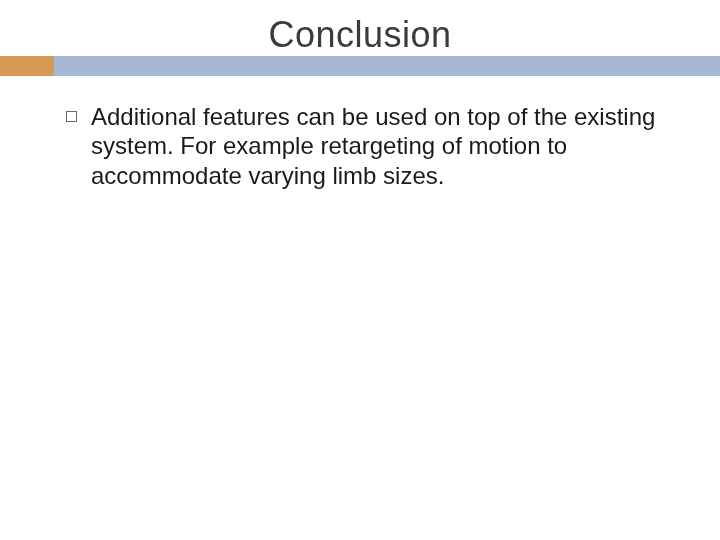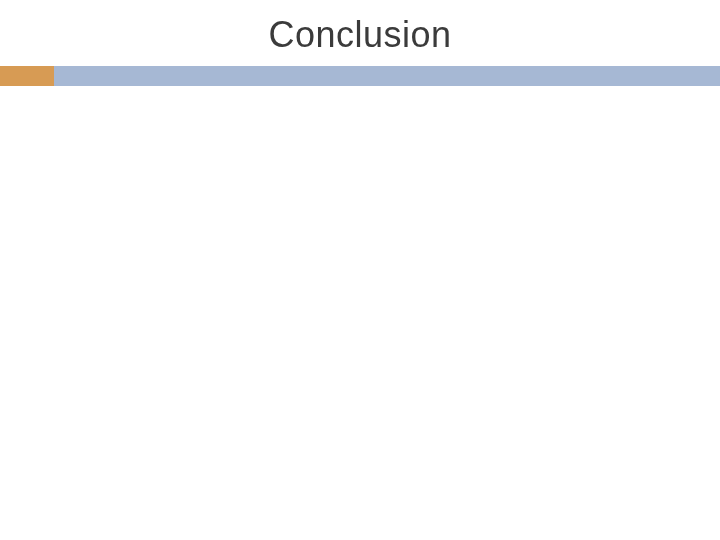--- a/index.html
+++ b/index.html
@@ -15,21 +15,21 @@
     height: 540px;
     position: relative;
     background: #ffffff;
   }
   .title {
     text-align: center;
     font-size: 36px;
     font-weight: 400;
     color: #3b3b3b;
     padding-top: 14px;
-    padding-bottom: 10px;
+    padding-bottom: 0;
     letter-spacing: 0.5px;
   }
   .bar-row {
     display: flex;
     width: 100%;
     height: 20px;
   }
   .bar-accent {
     width: 54px;
     height: 20px;
@@ -70,15 +70,19 @@
 <body>
 
 <div class="slide">
   <h1 class="title">Conclusion</h1>
   <div class="bar-row">
     <div class="bar-accent"></div>
     <div class="bar-main"></div>
   </div>
   <div class="content">
     <ul class="bullet-list">
+      <li class="bullet-item">
+        <span class="bullet-marker"></span>
+        <span class="bullet-text">Additional features can be used on top of the existing system. For example retargeting of motion to accommodate varying limb sizes.</span>
+      </li>
     </ul>
   </div>
 </div>
 
 </body></html>

